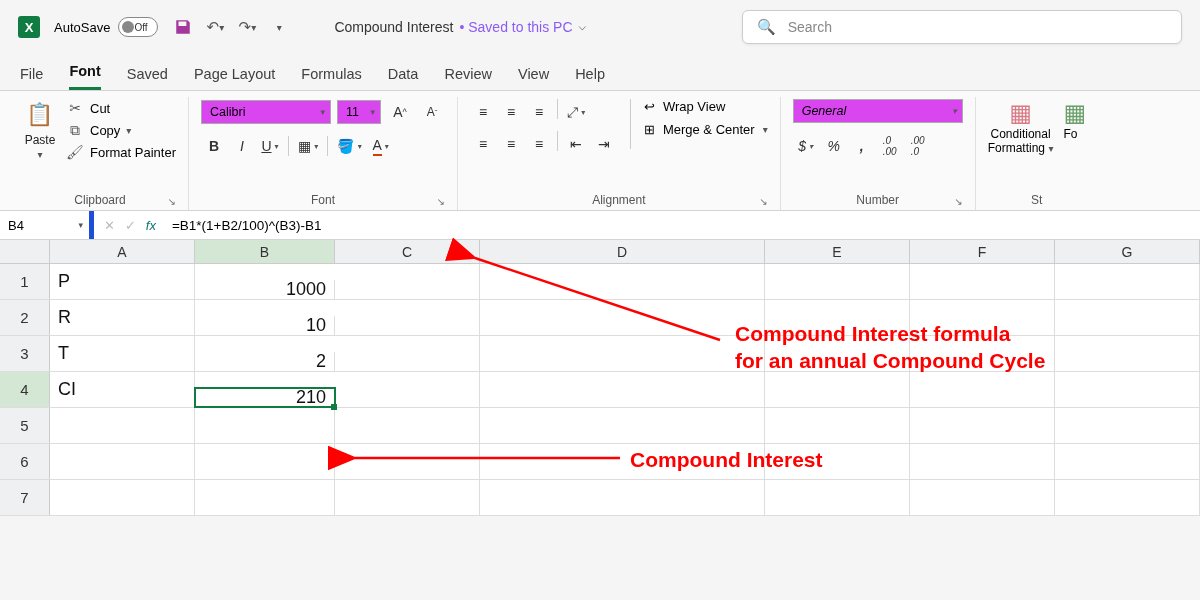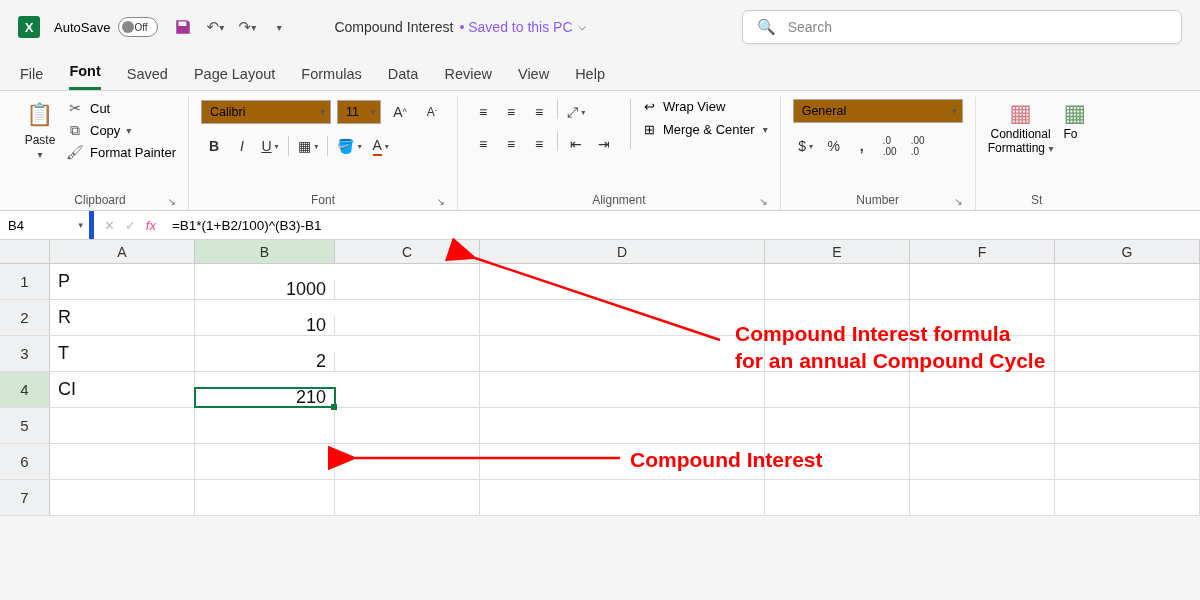--- a/index.html
+++ b/index.html
@@ -33,21 +33,21 @@
 .group-label { text-align: center; font-size: 12px; color: #555; padding: 4px 0 3px; position: relative; }
 .dlg-launch { position: absolute; right: 0; bottom: 3px; font-size: 10px; color: #777; }
 .vbtn { display: flex; flex-direction: column; align-items: center; font-size: 12px; color: #222; gap: 2px; }
 .vbtn .ico { width: 32px; height: 32px; display: flex; align-items: center; justify-content: center; font-size: 22px; color: #444; }
 .stack { display: flex; flex-direction: column; gap: 4px; font-size: 13px; }
 .stack-row { display: flex; align-items: center; gap: 6px; }
 .stack-row .ico-s { width: 18px; height: 18px; display:flex;align-items:center;justify-content:center; font-size: 14px; color: #555; }
 .ico-orange { color: #e8a23b; }
 
 .font-top { display: flex; gap: 6px; align-items: center; margin-bottom: 8px; }
-.combo { height: 24px; border: 1px solid #aaa; background: #a16207; font-size: 12.5px; display: flex; align-items: center; padding: 0 20px 0 8px; position: relative; }
+.combo { height: 24px; border: 1px solid #aaa; background: #d946ef; font-size: 12.5px; display: flex; align-items: center; padding: 0 20px 0 8px; position: relative; }
 .combo::after { content: "▾"; position: absolute; right: 5px; font-size: 9px; color: #555; }
 .font-name { width: 130px; }
 .font-size { width: 44px; }
 .btnrow { display: flex; gap: 2px; align-items: center; }
 .rbtn { min-width: 26px; height: 26px; display: flex; align-items: center; justify-content: center; font-size: 14px; color: #333; position: relative; padding: 0 4px;}
 .rbtn.split::after { content: "▾"; font-size: 8px; margin-left: 3px; color: #555; }
 .underline-a { border-bottom: 2px solid #d83b01; padding-bottom: 1px; }
 .sep { width: 1px; height: 20px; background: #ccc; margin: 0 3px; }
 
 .align-col { display: flex; flex-direction: column; gap: 6px; }
@@ -58,21 +58,21 @@
 .num-top { width: 170px; }
 .num-bot { display: flex; gap: 2px; margin-top: 10px; }
 
 .styles-col { display: flex; flex-direction: column; align-items: center; font-size: 12px; }
 
 
 .fbar { height: 30px; border-top: 1px solid #d4d4d4; border-bottom: 1px solid #d4d4d4; background: #fff; display: flex; align-items: center; font-size: 13px; }
 .namebox { width: 94px; height: 100%; border-right: 5px solid #1d4ed8; display: flex; align-items: center; padding: 0 8px; position: relative; }
 .namebox::after { content: "▾"; position: absolute; right: 6px; font-size: 9px; color: #555; }
 .fbar-ctrl { display: flex; align-items: center; gap: 10px; padding: 0 10px; color: #aaa; font-size: 13px; }
-.fx { font-style: italic; color: #ec4899; }
+.fx { font-style: italic; color: #0f766e; }
 .formula-text { padding: 0 6px; font-size: 13.5px; }
 
 
 .grid { position: relative; background: #fff; }
 .col-headers { display: flex; height: 24px; border-bottom: 1px solid #ccc; }
 .corner { width: 50px; background: #eef0f1; border-right: 1px solid #ccc; }
 .ch { background: #eef0f1; border-right: 1px solid #ccc; display: flex; align-items: center; justify-content: center; font-size: 14px; color: #333; }
 .ch.sel { background: #d4e6d4; }
 .row { display: flex; height: 36px; border-bottom: 1px solid #ddd; }
 .rh { width: 50px; background: #eef0f1; border-right: 1px solid #ccc; display: flex; align-items: center; justify-content: center; font-size: 15px; color: #333; }
@@ -227,21 +227,21 @@
             <span class="ico-s">⊞</span>
             <span>Merge &amp; Center</span>
             <span class="chev"> ▾</span>
           </div>
       </div>
     </div>
     <div class="group-label"><span>Alignment</span><span class="dlg-launch">↘</span></div>
   </div>
 
   <div class="group">
-    <div style="display:flex;flex-direction:column;">
+    <div style="display:flex;flex-direction:column;font-style:italic;">
       <div class="combo num-top">General</div>
       <div class="num-bot">
         <div class="rbtn split">$</div>
         <div class="rbtn">%</div>
         <div class="rbtn">
             <b>,</b>
           </div>
         <div class="rbtn" style="font-size:10px">.0<br>.00</div>
         <div class="rbtn" style="font-size:10px">.00<br>.0</div>
       </div>

